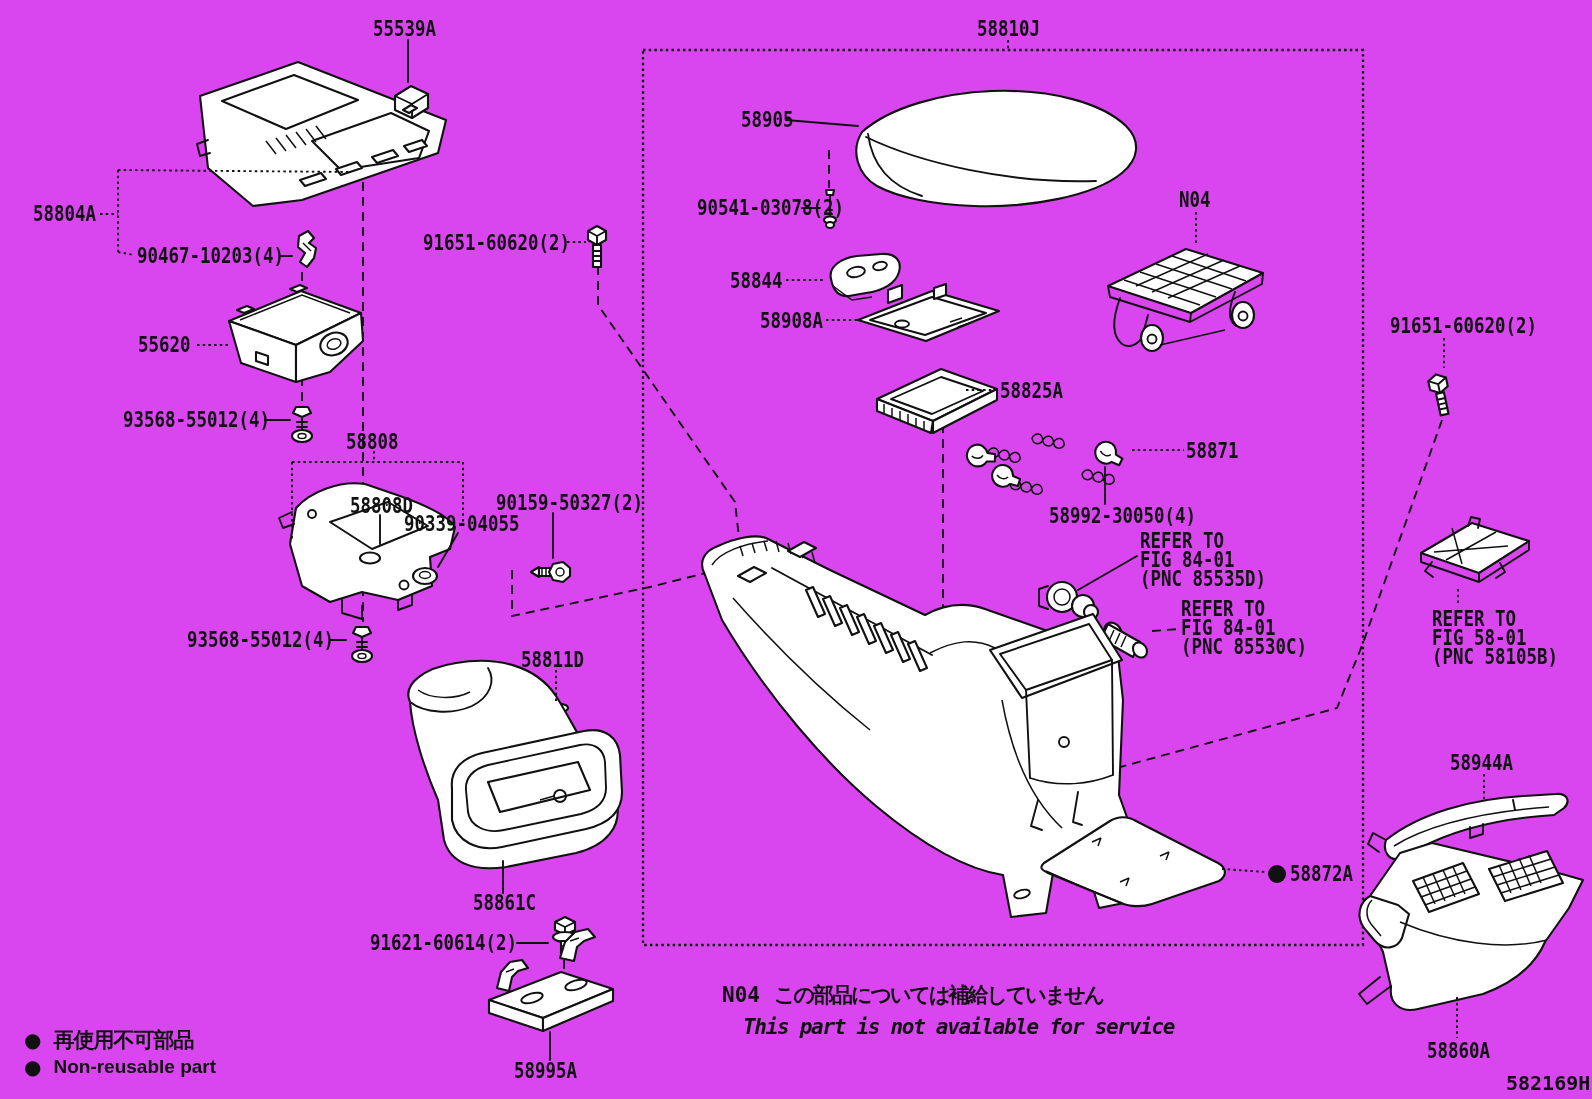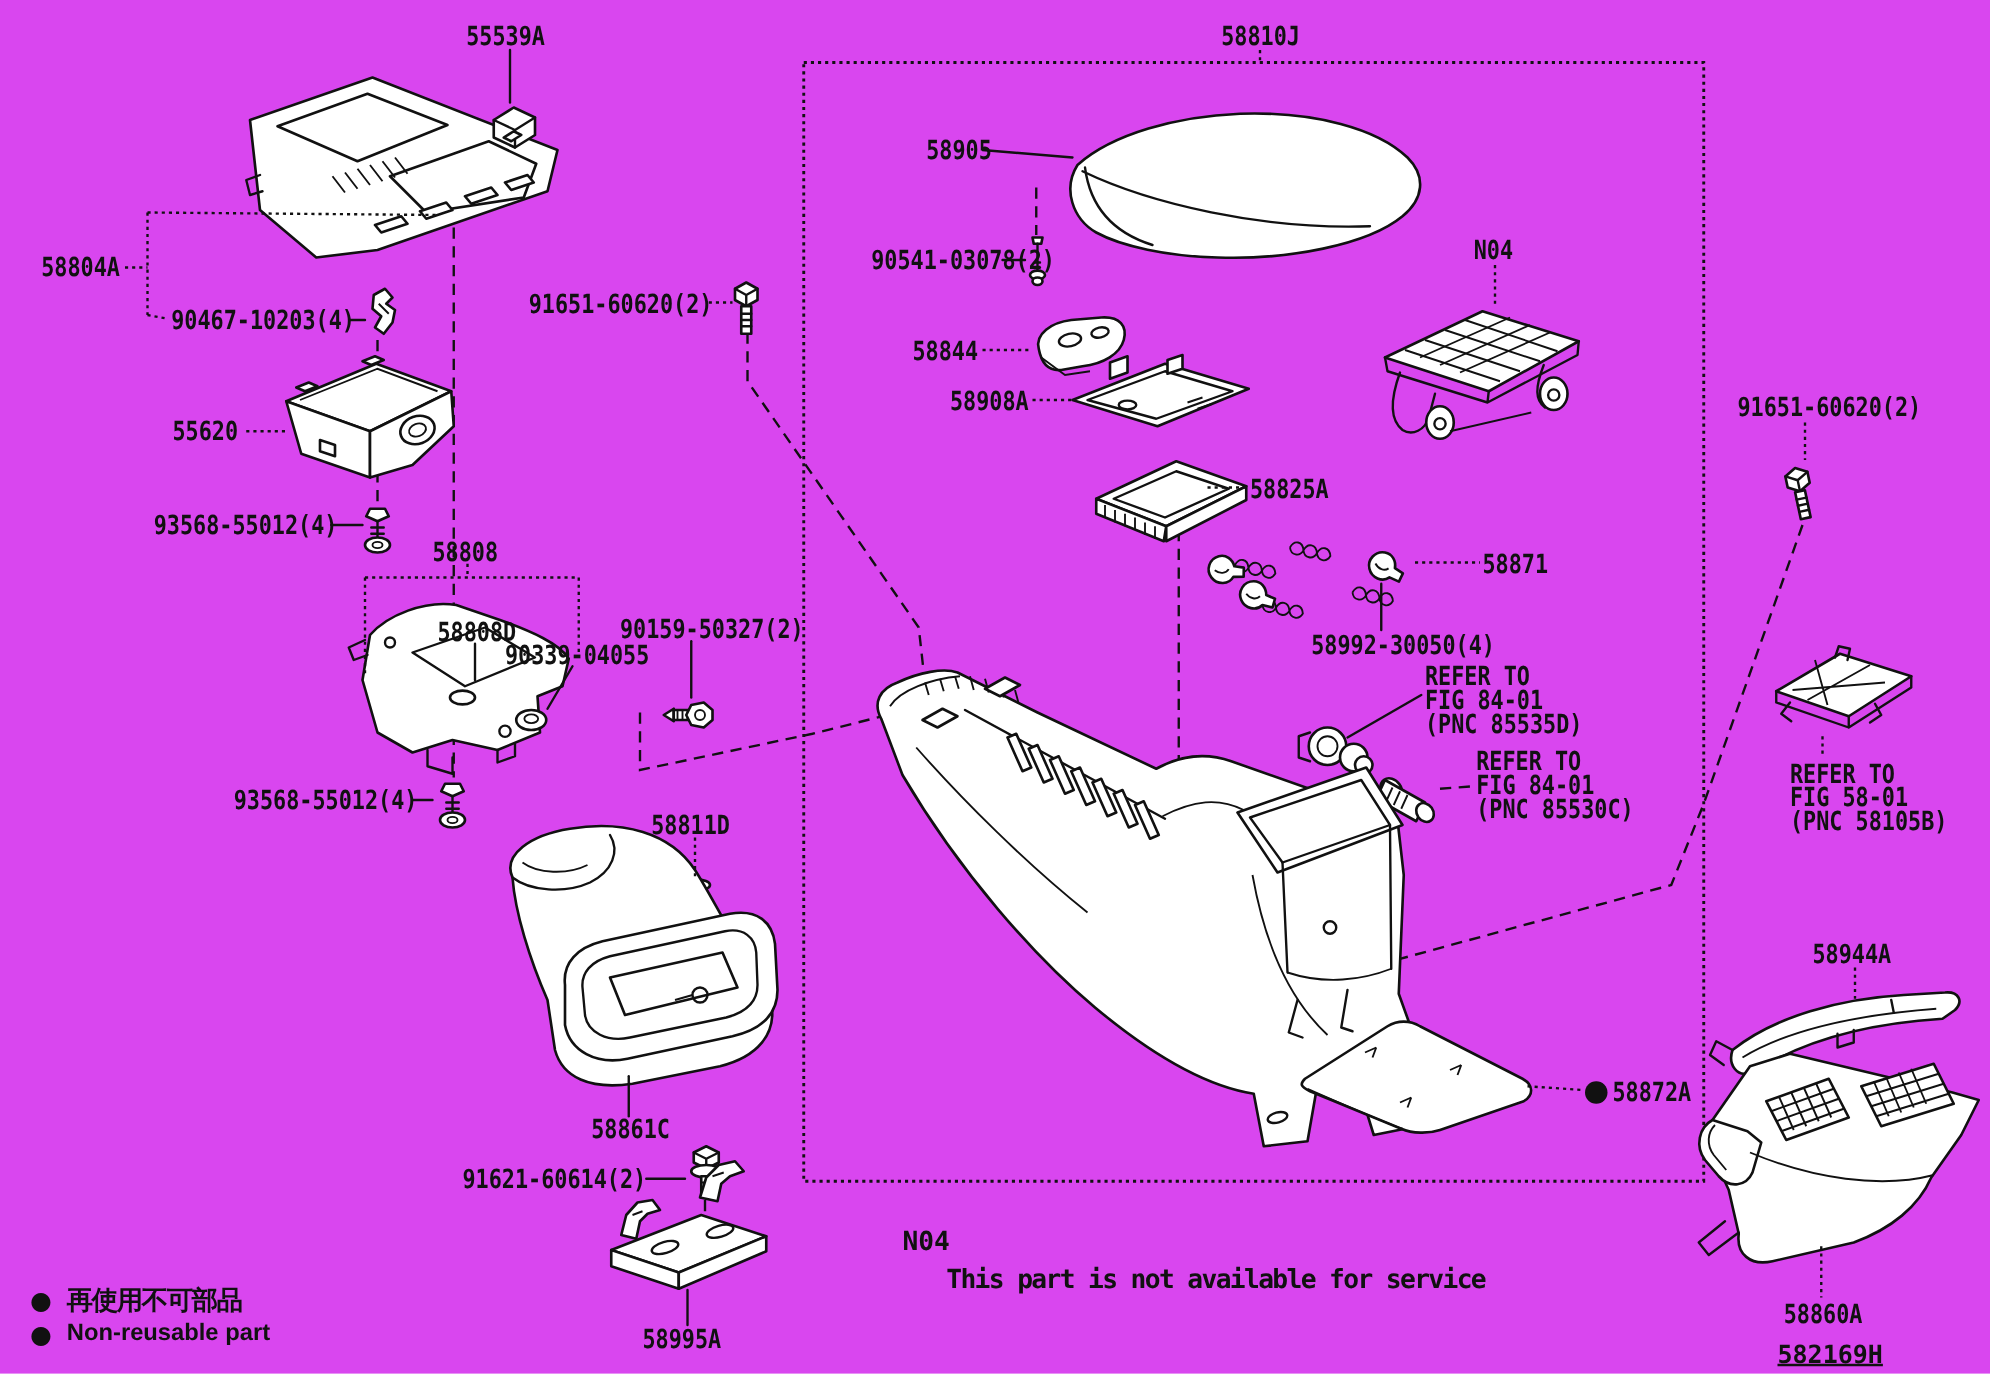--- a/index.html
+++ b/index.html
@@ -9,27 +9,27 @@
   svg *{vector-effect:none;}
   .plabel{font:bold 21px "DejaVu Sans Mono",monospace;fill:#111;}
   .art{fill:#fff;stroke:#111;stroke-width:2.1;stroke-linejoin:round;stroke-linecap:round;}
   .ln{fill:none;stroke:#111;stroke-width:1.9;stroke-linejoin:round;stroke-linecap:round;}
   .thin{fill:none;stroke:#111;stroke-width:1.5;}
   .dot{fill:none;stroke:#111;stroke-width:1.9;stroke-dasharray:2.5 3.2;}
   .dash{fill:none;stroke:#111;stroke-width:1.9;stroke-dasharray:9 6;}
   .note{position:absolute;left:722px;top:981px;font:bold 21px "DejaVu Sans Mono",monospace;}
   .note .r1{display:flex;gap:14px;align-items:baseline;}
   .note .jp{font-family:"DejaVu Sans",sans-serif;letter-spacing:-2px;}
-  .note .en{margin-left:35px;margin-top:6px;letter-spacing:-1.3px;}
+  .note .en{margin-left:21px;margin-top:6px;letter-spacing:-1.3px;font-style:italic;}
   .legend{position:absolute;left:24px;top:1026px;}
   .legend .row{display:flex;gap:12px;align-items:center;height:27px;}
   .legend .blt{font:20px "DejaVu Sans",sans-serif;}
   .legend .jp{font:bold 21px "DejaVu Sans",sans-serif;letter-spacing:-1px;text-align:right;}
   .legend .en{font:bold 19px "Liberation Sans",sans-serif;text-align:center;}
-  .footer{position:absolute;left:1422px;top:1071px;font:bold 20px "DejaVu Sans Mono",monospace;text-decoration:underline;}
+  .footer{position:absolute;left:1506px;top:1071px;font:bold 20px "DejaVu Sans Mono",monospace;}
 </style>
 </head>
 <body>
 
 <div class="stage">
 <svg viewBox="0 0 1592 1099" width="1592" height="1099">
 
   <defs>
     <g id="screwS">
       <path class="art" d="M-6,-17 h12 l3,6 l-9,4 l-9,-4 Z"></path>
@@ -365,20 +365,21 @@
         <text class="plabel"><tspan x="1450" y="770" textLength="63.0" lengthAdjust="spacingAndGlyphs">58944A</tspan></text>
         <text class="plabel"><tspan x="1290" y="881" textLength="63.0" lengthAdjust="spacingAndGlyphs">58872A</tspan></text>
         <circle cx="1277" cy="874" r="9" fill="#111"></circle>
         <text class="plabel"><tspan x="1427" y="1058" textLength="63.0" lengthAdjust="spacingAndGlyphs">58860A</tspan></text>
       </g>
 </svg>
 
   <div class="note">
     <div class="r1">
       <span>N04</span>
+      <span class="jp">この部品については補給していません</span>
     </div>
     <div class="en">This part is not available for service</div>
   </div>
 
   <div class="legend">
     <div class="row">
       <span class="blt">●</span>
       <span class="jp">再使用不可部品</span>
     </div>
     <div class="row">

